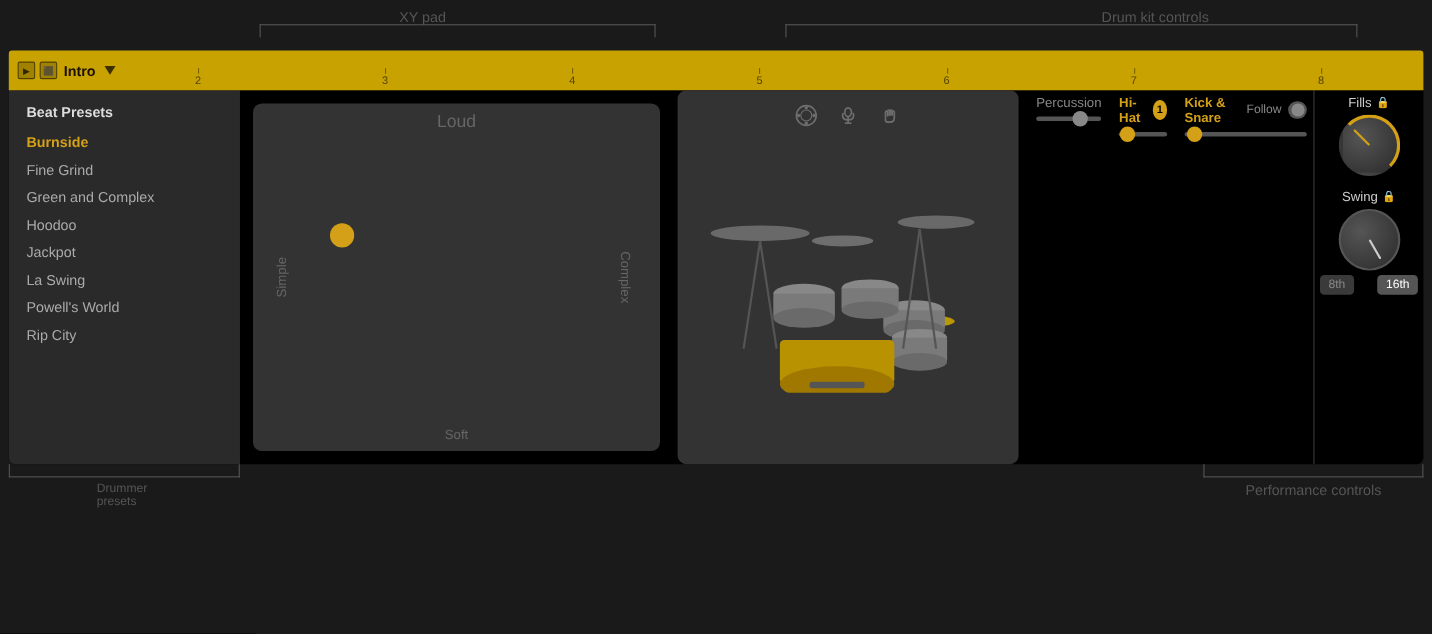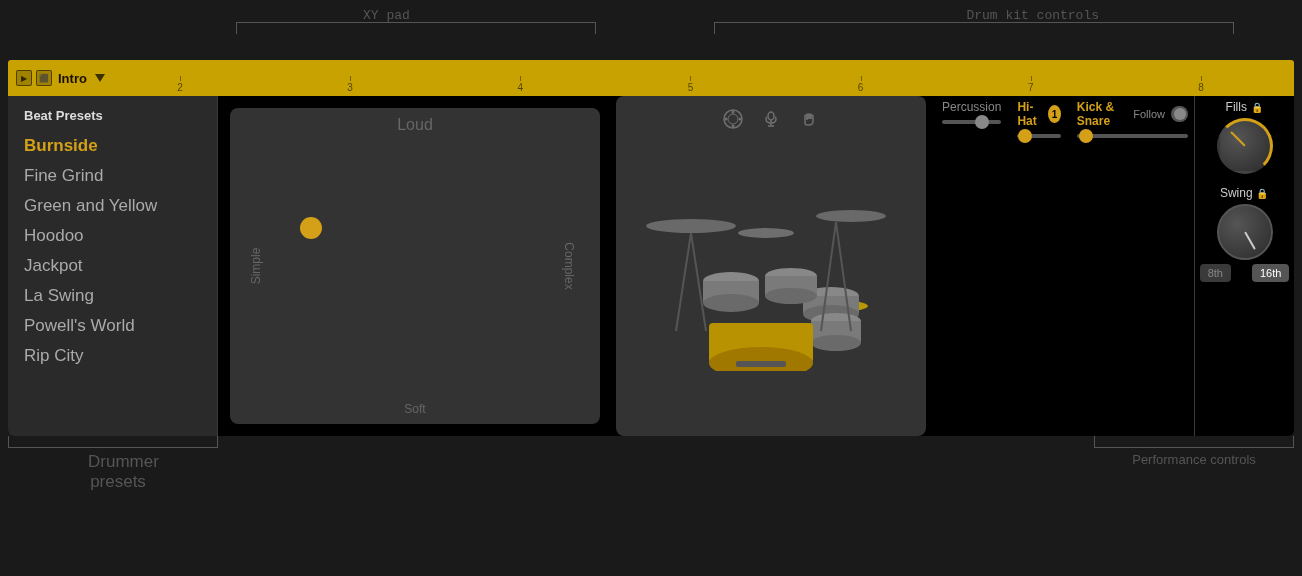--- a/index.html
+++ b/index.html
@@ -110,21 +110,21 @@
       border-radius: 0 0 0 6px;
     }
     .presets-header {
       font-size: 13px;
       font-weight: 700;
       color: #ddd;
       padding: 0 16px 8px 16px;
     }
     .preset-item {
       padding: 5px 16px;
-      font-size: 17px;
+      font-size: 13px;
       cursor: pointer;
       color: #aaa;
     }
     .preset-item.active {
       color: #d4a017;
       font-weight: 600;
     }
 
     
     .xy-pad {
@@ -347,21 +347,21 @@
       margin-left: 19px;
     }
     .swing-btn.inactive {
       background: #3a3a3a;
       color: #888;
     }
   </style>
 </head>
 <body>
 
-<div style="position:relative; height:60px; margin:0 8px;font-family:Liberation Mono, monospace;">
+<div style="position:relative; height:46px; margin:0 8px;">
   <div style="position:absolute; left:355px; top:8px; font-size:13px; color:#555;">XY pad</div>
   <div style="position:absolute; right:195px; top:8px; font-size:13px; color:#555;">Drum kit controls</div>
 
   <div style="position:absolute; left:228px; top:22px; width:360px; height:12px; border-top:1px solid #555; border-left:1px solid #555; border-right:1px solid #555;"></div>
 
   <div style="position:absolute; right:60px; top:22px; width:520px; height:12px; border-top:1px solid #555; border-left:1px solid #555; border-right:1px solid #555;"></div>
 </div>
 
 <div class="timeline">
   <div class="timeline-icons">
@@ -384,21 +384,21 @@
     </div>
   </div>
 </div>
 
 <div class="main-area" style="min-height:340px;">
 
   <div class="presets-panel">
     <div class="presets-header">Beat Presets</div>
     <div class="preset-item active">Burnside</div>
     <div class="preset-item">Fine Grind</div>
-    <div class="preset-item">Green and Yellow</div>
+    <div class="preset-item">Green and Complex</div>
     <div class="preset-item">Hoodoo</div>
     <div class="preset-item">Jackpot</div>
     <div class="preset-item">La Swing</div>
     <div class="preset-item">Powell's World</div>
     <div class="preset-item">Rip City</div>
   </div>
 
   <div class="xy-pad">
     <div class="xy-label-loud">Loud</div>
     <div class="xy-label-soft">Soft</div>
@@ -543,17 +543,17 @@
         </div>
 
       </div>
     </div>
   </div>
 
 </div>
 
 <div style="position:relative; height:44px; margin:0 8px;">
   <div style="position:absolute; left:0; width:210px; top:0; height:12px; border-bottom:1px solid #555; border-left:1px solid #555; border-right:1px solid #555;"></div>
-  <div style="position:absolute; left:80px; top:16px; font-size:17px; color:#555; width:60px; text-align:center;">Drummer presets</div>
+  <div style="position:absolute; left:80px; top:16px; font-size:11px; color:#555; width:60px; text-align:left;">Drummer presets</div>
 
   <div style="position:absolute; right:0; width:200px; top:0; height:12px; border-bottom:1px solid #555; border-left:1px solid #555; border-right:1px solid #555;"></div>
   <div style="position:absolute; right:20px; top:16px; font-size:13px; color:#555; width:160px; text-align:center;">Performance controls</div>
 </div>
 
 </body></html>

